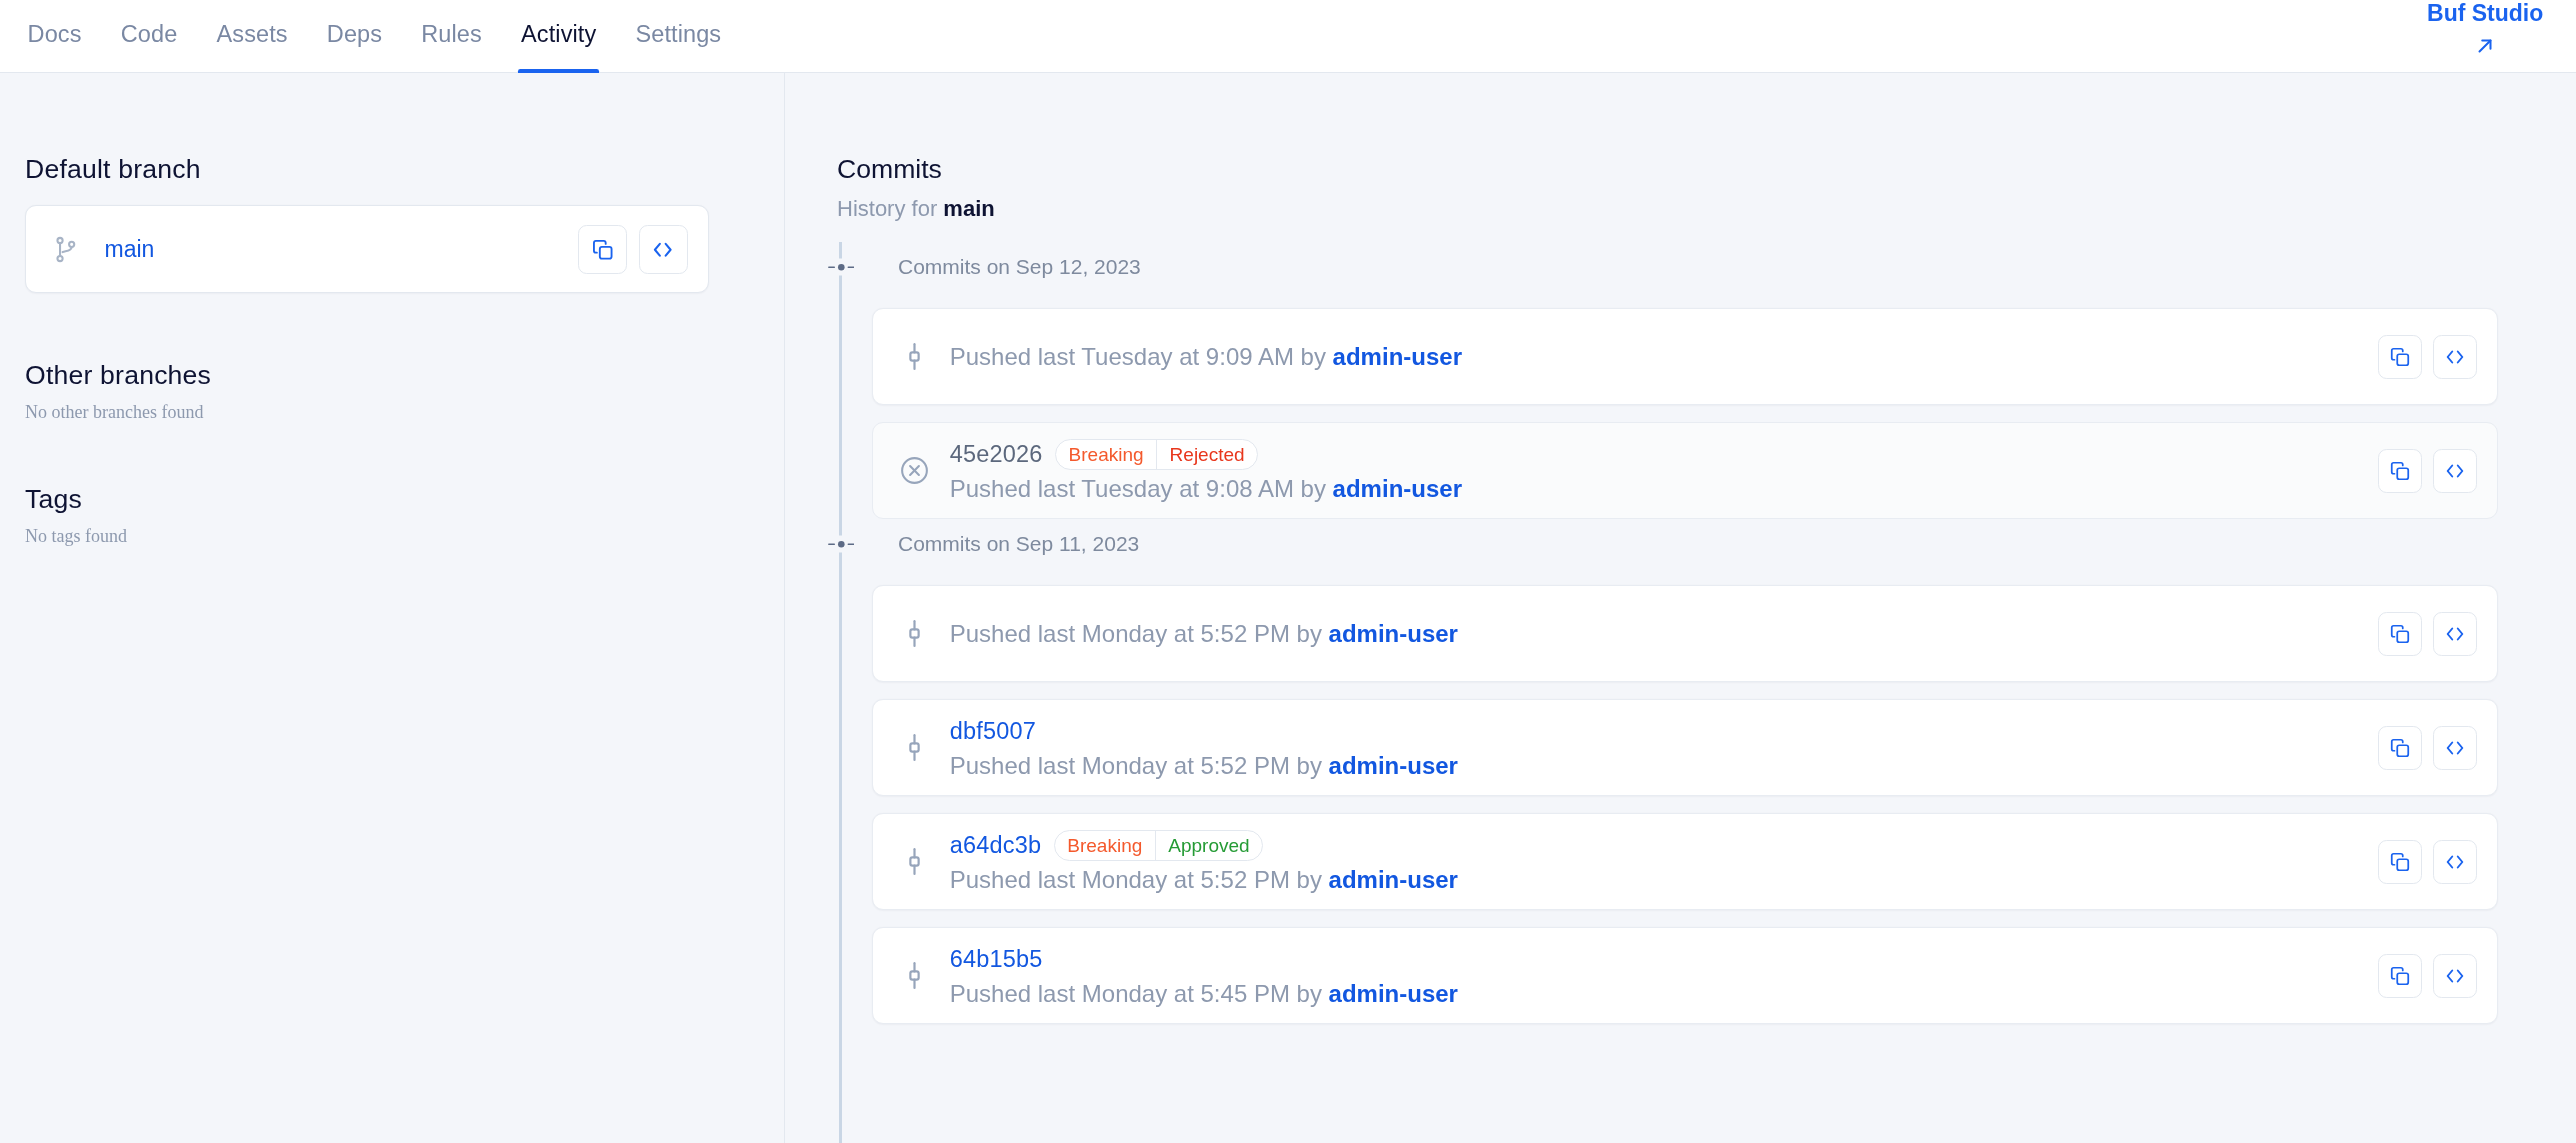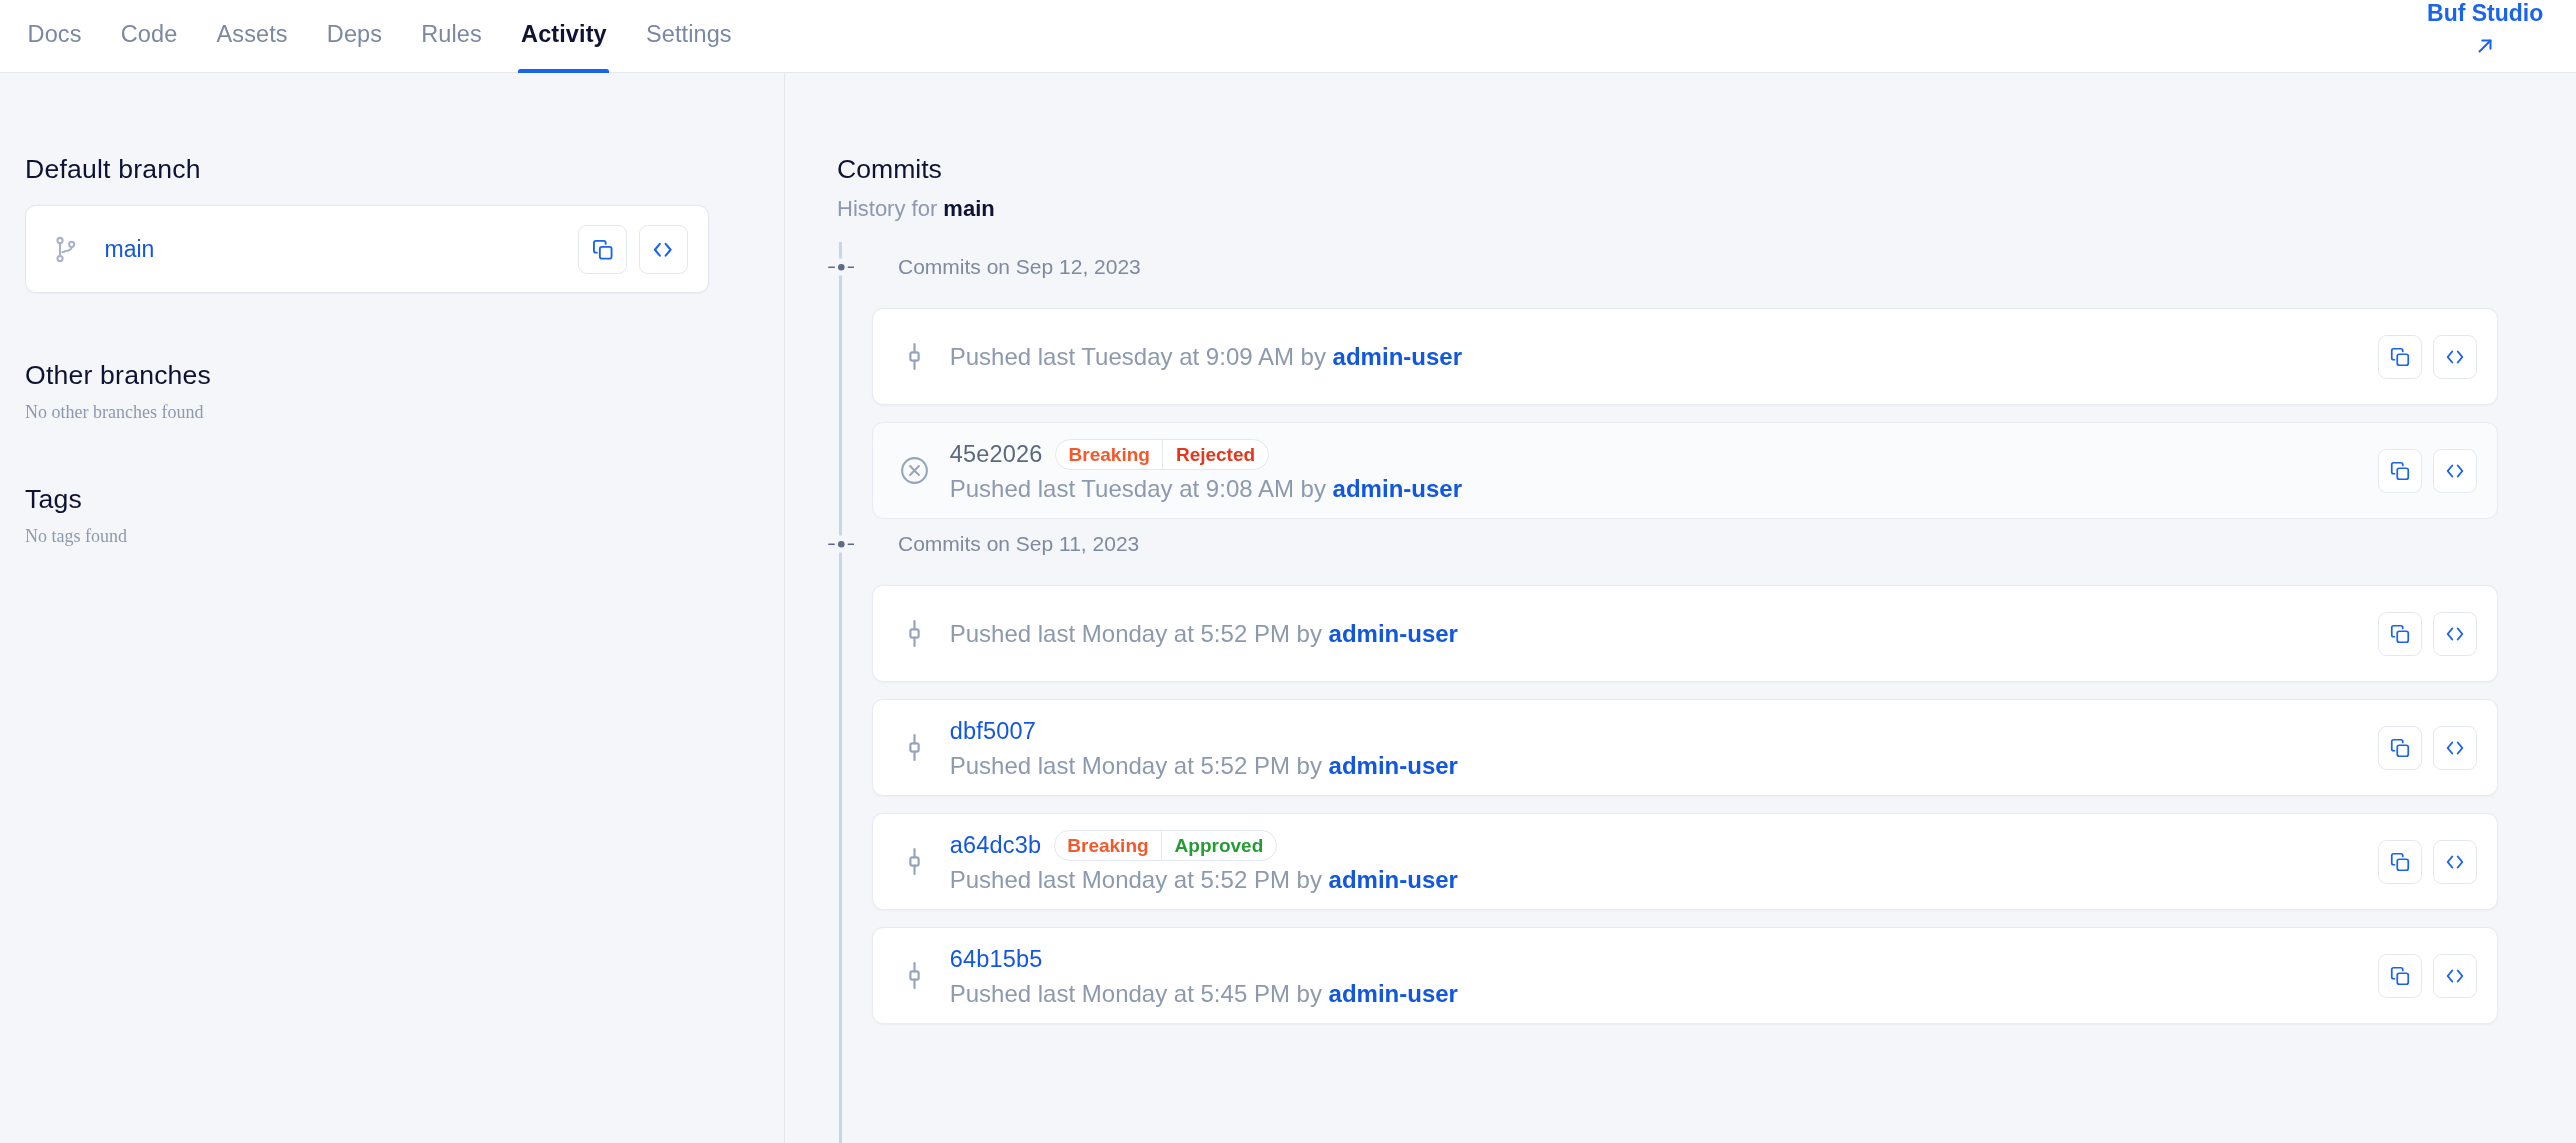--- a/index.html
+++ b/index.html
@@ -55,21 +55,21 @@
     padding:0 19.6px;
     height:73px;
     line-height:69px;
     position:relative;
     cursor:pointer;
     white-space:nowrap;
     letter-spacing:0.1px;
   }
   .nav-tab.active{
     color:var(--ink);
-    font-weight:700;
+    font-weight:400;
   }
   .nav-tab.active::after{
     content:"";
     position:absolute;
     left:17px;right:17px;bottom:0;
     height:3.9px;
     background:var(--blue);
     border-radius:2.3px 2.3px 0 0;
   }
   .nav-right{
@@ -273,21 +273,21 @@
     align-items:stretch;
     border:0.8px solid var(--border);
     border-radius:781px;
     overflow:hidden;
     background:#fff;
     height:31px;
   }
   .badge-part{
     display:flex;align-items:center;
     font-size:19px;
-    font-weight:700;
+    font-weight:400;
     padding:0 12.5px;
     line-height:1;
     white-space:nowrap;
   }
   .badge-part + .badge-part{border-left:0.8px solid var(--border);}
   .bp-breaking{color:var(--orange);}
   .bp-rejected{color:var(--red);}
   .bp-approved{color:var(--green);}
   .commit-meta{
     font-size:24px;

